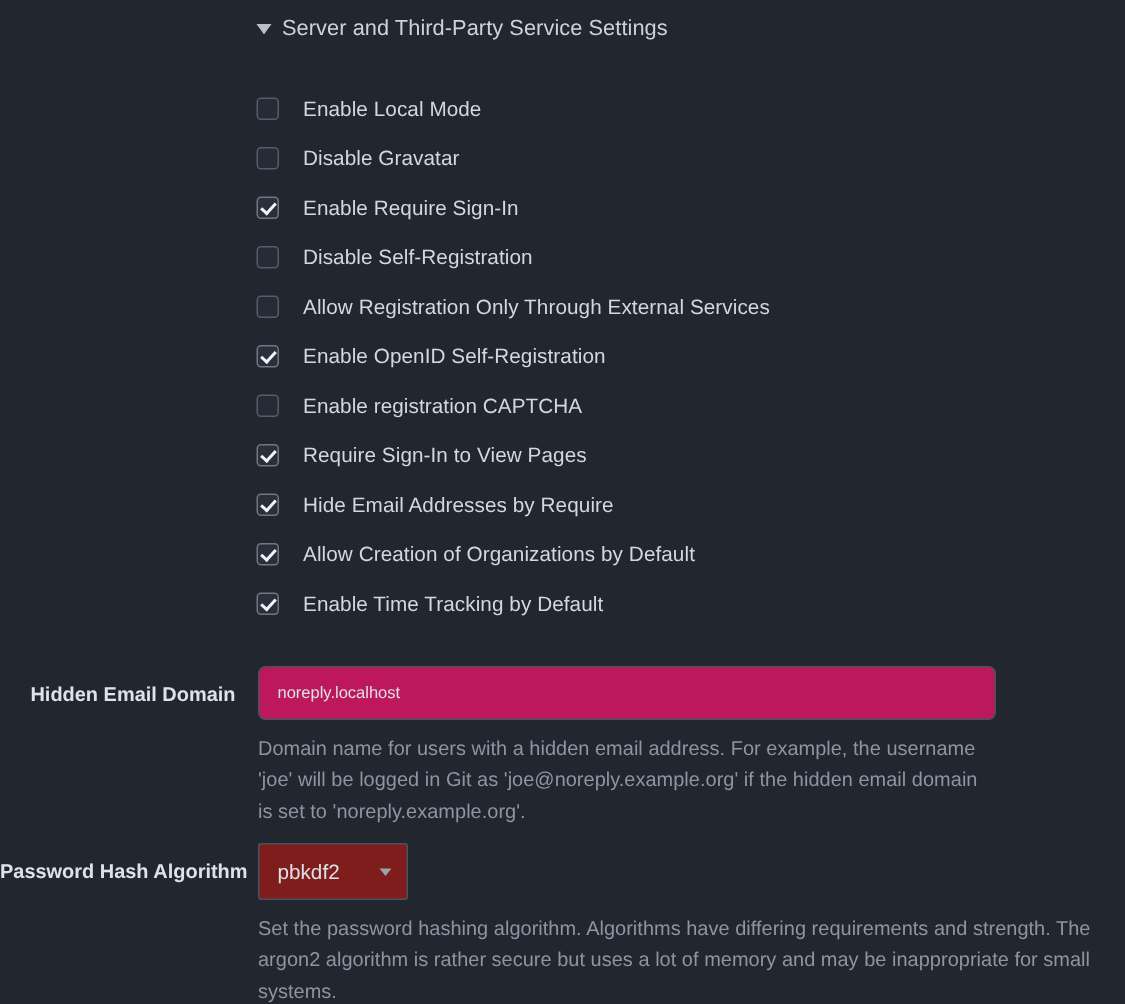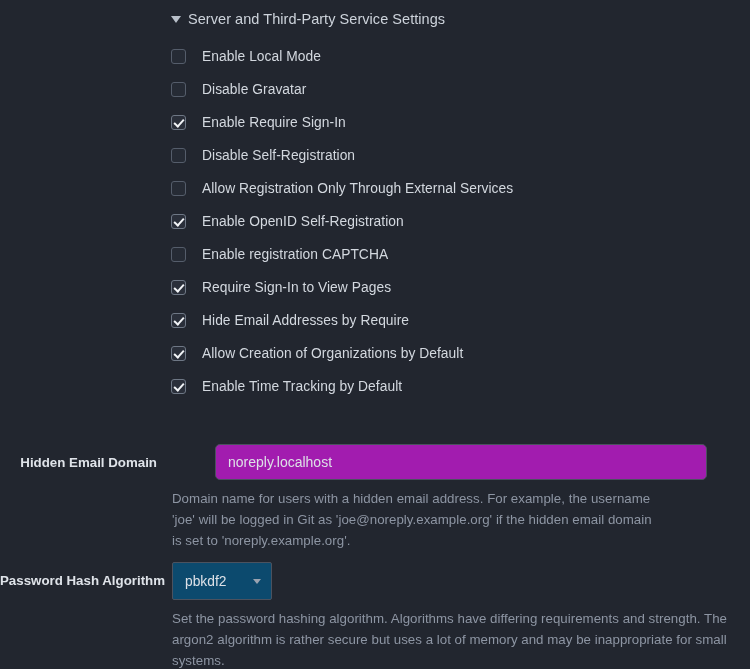--- a/index.html
+++ b/index.html
@@ -45,21 +45,21 @@
     font-size: 14.5px;
     color: #cdd3db;
     letter-spacing: 0.05px;
     white-space: nowrap;
   }
 
   
   .checkbox-list {
     position: absolute;
     left: 171px;
-    top: 46px;
+    top: 62px;
   }
   .checkbox-row {
     display: flex;
     align-items: center;
     height: 20px;
     margin-bottom: 13px;
     cursor: pointer;
   }
   .checkbox-box {
     width: 15px;
@@ -114,42 +114,41 @@
   .field-control-col {
     margin-left: 15px;
     display: flex;
     flex-direction: column;
   }
 
   .text-input {
     width: 492px;
     height: 36px;
     box-sizing: border-box;
-    background: #a21caf;
+    background: #be185d;
     border: 1px solid #4b525f;
     border-radius: 5px;
     color: #dde1e7;
     font-family: "Liberation Sans", sans-serif;
-    font-size: 14px;
+    font-size: 11px;
     padding: 0 12px;
     outline: none;
-    margin-left: 43px;
   }
   .text-input::placeholder { color: #737b88; }
 
   .select-wrap {
     position: relative;
     width: 100px;
     height: 38px;
   }
   .select-box {
     width: 100px;
     height: 38px;
     box-sizing: border-box;
-    background: #0c4a6e;
+    background: #7f1d1d;
     border: 1px solid #4b525f;
     border-radius: 2px;
     color: #dde1e7;
     font-size: 13.8px;
     display: flex;
     align-items: center;
     padding: 0 12px;
     cursor: pointer;
   }
   .select-arrow {

